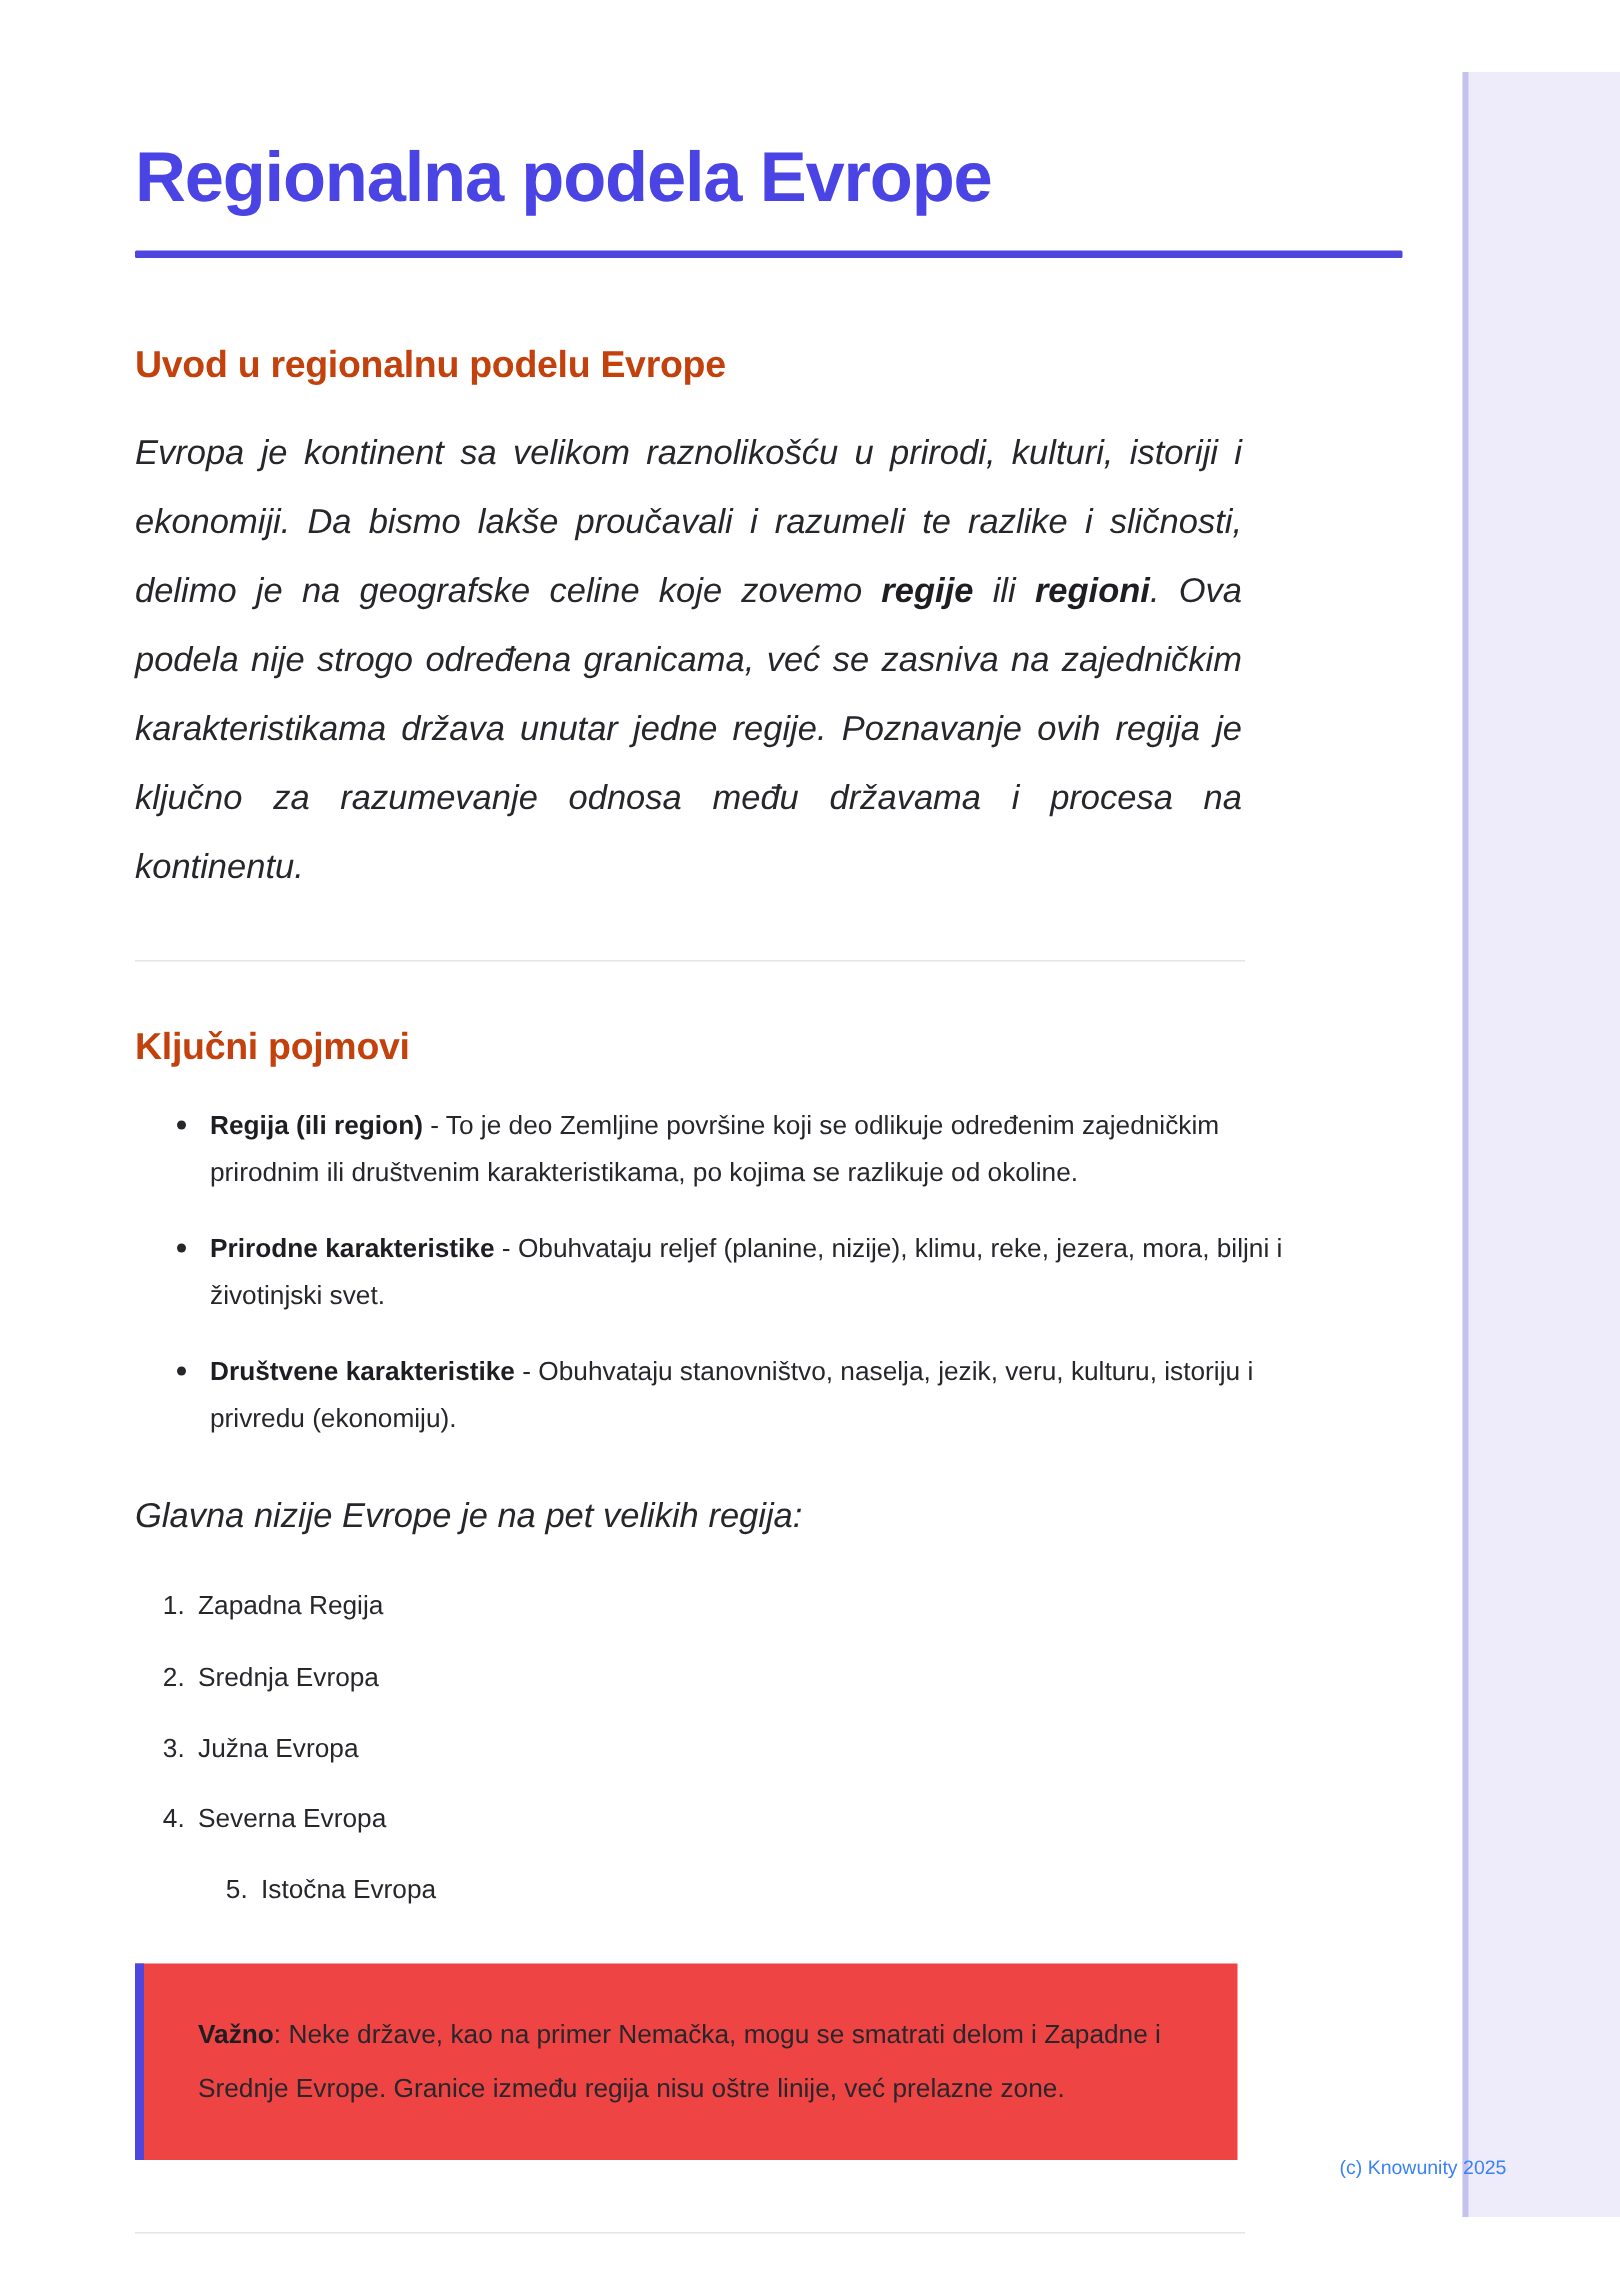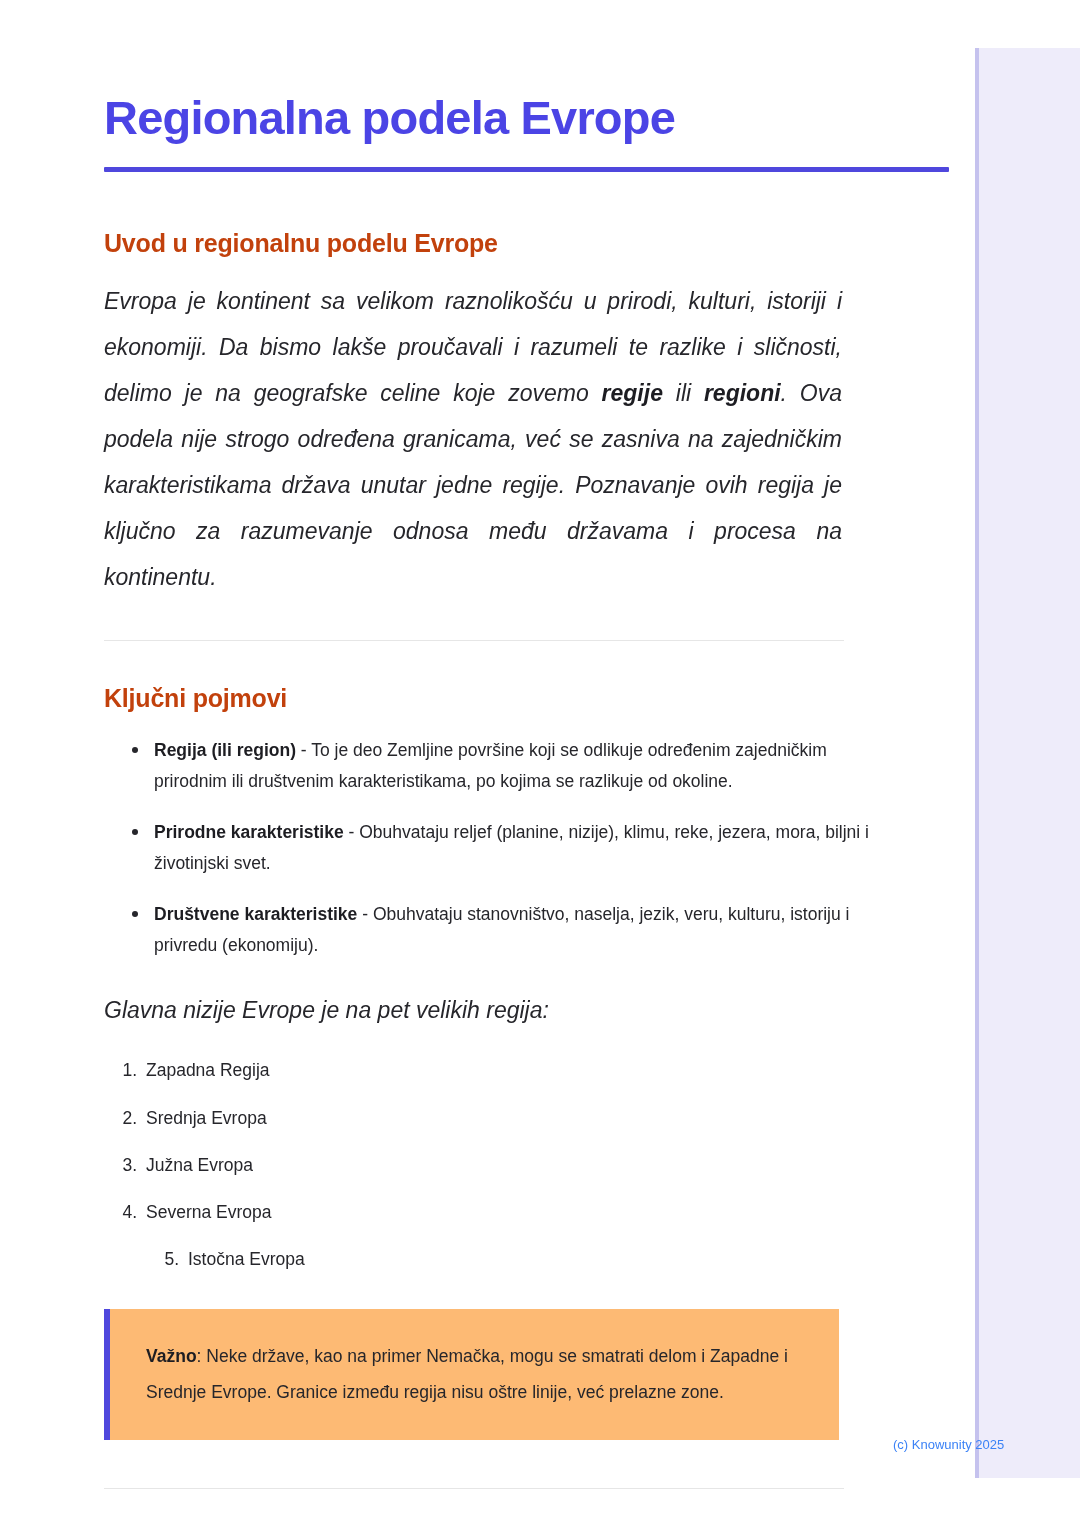--- a/index.html
+++ b/index.html
@@ -26,21 +26,21 @@
     width: 105px;
     height: 1430px;
     background: #eeecfa;
     border-left: 4px solid #c5c2ee;
     box-sizing: border-box;
   }
 
   
   .page {
     position: absolute;
-    left: 14px;
+    left: 0;
     top: 0;
     width: 975px;
     height: 1528px;
     box-sizing: border-box;
     padding: 0 145px 12px 90px;
   }
 
   
   .doc-title {
     margin: 0;
@@ -143,21 +143,21 @@
     color: #26262b;
     padding-left: 4px;
   }
   ol.region-list > li:last-child { margin-bottom: 0; margin-left: 42px; }
 
   
   .callout {
     margin-top: 36px;
     width: 735px;
     box-sizing: border-box;
-    background: #fdba74;
+    background: #ef4444;
     border-left: 6px solid #4f47dd;
     padding: 30px 34px 30px 36px;
   }
   .callout p {
     margin: 0;
     font-size: 17.5px;
     line-height: 2.05;
     color: #26262b;
   }
 

